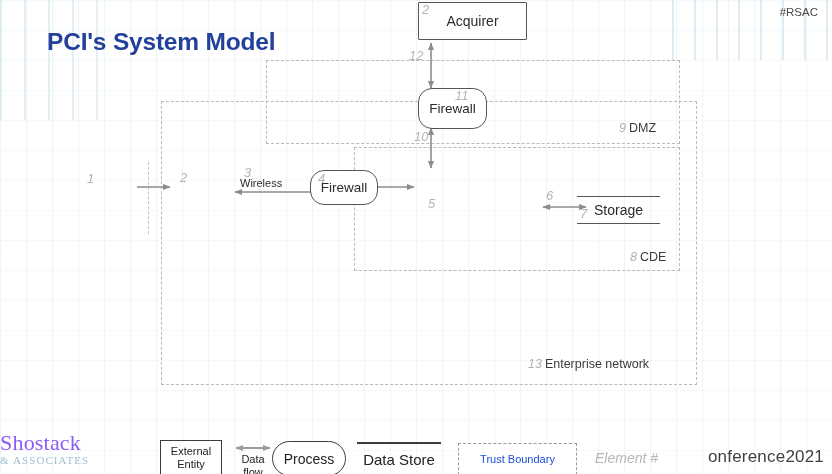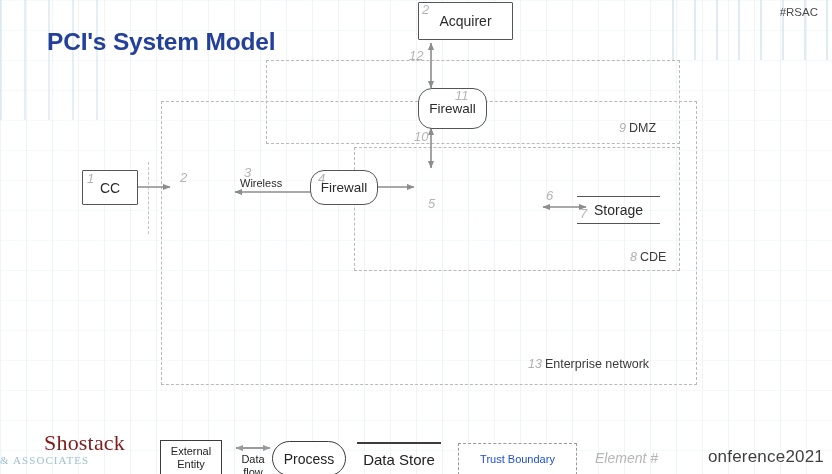--- a/index.html
+++ b/index.html
@@ -219,22 +219,21 @@
     position: absolute;
     left: 0px;
     top: 432px;
     color: #8fb4c6;
     line-height: 1;
   }
   .logo-main {
     font-size: 22px;
     font-family: "Liberation Serif", serif;
     letter-spacing: .2px;
-    color: #7f1d1d;
-    padding-left: 44px;
+    color: #8b5cf6;
   }
   .logo-sub {
     font-size: 11px;
     font-family: "Liberation Serif", serif;
     letter-spacing: 1.1px;
     color: #9dc0d0;
     margin-top: 1px;
   }
   .conf-text {
     position: absolute;
@@ -294,37 +293,34 @@
 
     <line x1="378" y1="187" x2="414" y2="187" stroke="#8c8c8c" stroke-width="1.6" marker-end="url(#arrH)"></line>
 
     <line x1="543" y1="207" x2="586" y2="207" stroke="#8c8c8c" stroke-width="1.6" marker-end="url(#arrH)" marker-start="url(#arrHs)"></line>
 
     <line x1="431" y1="168" x2="431" y2="128" stroke="#8c8c8c" stroke-width="1.6" marker-end="url(#arrH)" marker-start="url(#arrHs)"></line>
 
     <line x1="431" y1="88" x2="431" y2="43" stroke="#8c8c8c" stroke-width="1.6" marker-end="url(#arrH)" marker-start="url(#arrHs)"></line>
   </svg>
 
-  <div class="node node-ee" style="left:418px; top:2px; width:95px; height:38px;">
+  <div class="node node-ee" style="left:418px; top:2px; width:109px; height:38px;">
     <span>Acquirer</span>
   </div>
   <div class="enum" style="left:422px; top:2px;">2</div>
 
   <div class="enum" style="left:409px; top:48px;">12</div>
 
   <div class="node node-proc" style="left:418px; top:88px; width:69px; height:41px;">
     <span>Firewall</span>
   </div>
   <div class="enum" style="left:455px; top:88px;">11</div>
 
   <div class="enum" style="left:414px; top:129px;">10</div>
 
-  <div class="node node-ee" style="left:82px; top:170px; width:56px; height:35px;">
-    <span>CC</span>
-  </div>
   <div class="enum" style="left:87px; top:171px;">1</div>
 
   <div class="enum" style="left:180px; top:170px;">2</div>
 
   <div class="canvas-label" style="left:240px; top:177px;">Wireless</div>
   <div class="enum" style="left:244px; top:165px;">3</div>
 
   <div class="node node-proc" style="left:310px; top:170px; width:68px; height:35px;">
     <span>Firewall</span>
   </div>

